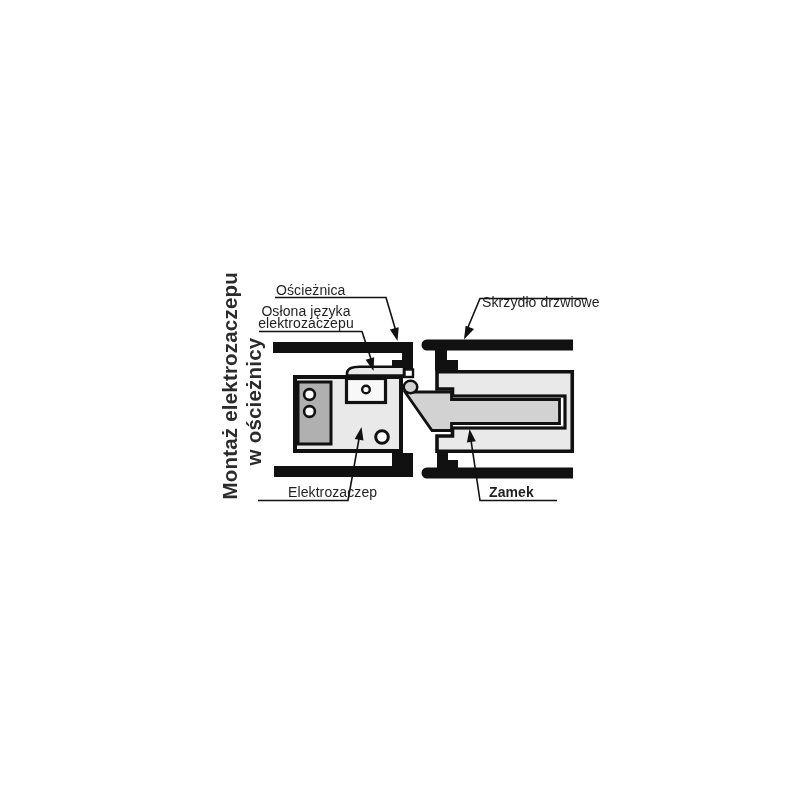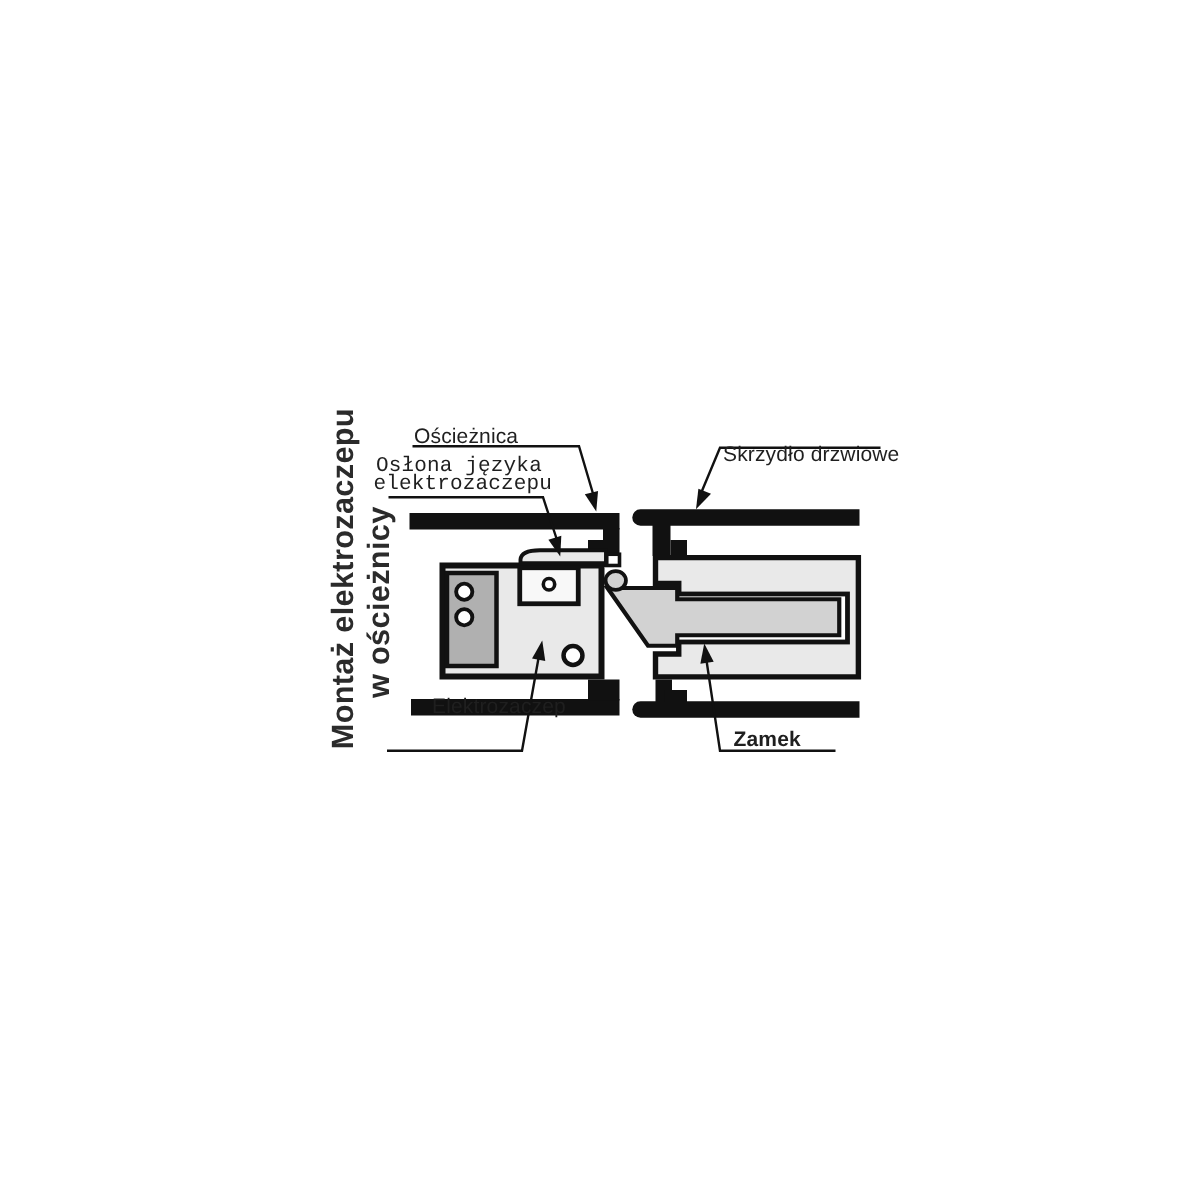--- a/index.html
+++ b/index.html
@@ -5,21 +5,21 @@
   html,body{margin:0;padding:0;background:#ffffff;}
   .stage{
     position:relative;width:800px;height:800px;background:#ffffff;
     font-family:"Liberation Sans", sans-serif;overflow:hidden;
   }
   .diagram-svg{position:absolute;left:0;top:0;width:800px;height:800px;}
   .label{
     position:absolute;font-size:14px;line-height:12px;color:#1f1f1f;
     white-space:nowrap;letter-spacing:0.1px;
   }
-  .label-multiline{white-space:normal;text-align:center;line-height:11.5px;font-family:Liberation Mono, monospace;}
+  .label-multiline{white-space:normal;text-align:center;line-height:11.5px;}
   .side-title{
     position:absolute;left:144px;top:377px;width:196px;height:49px;
     transform:rotate(-90deg);text-align:center;
     font-size:20.5px;font-weight:bold;line-height:24px;color:#2b2b2b;
     letter-spacing:0.2px;white-space:nowrap;
   }
   .side-title .t-line{display:block;}
 </style>
 </head>
 <body>
@@ -86,17 +86,17 @@
 
   <div class="label" style="left:276px;top:284px;">Ościeżnica</div>
 
   <div class="label label-multiline" style="left:249px;top:306px;width:114px;">
     <span>Osłona języka</span><br>
     <span>elektrozaczepu</span>
   </div>
 
   <div class="label" style="left:482px;top:296px;text-align:right;">Skrzydło drzwiowe</div>
 
-  <div class="label" style="left:260px;top:464px;padding-left:28px;">Elektrozaczep</div>
+  <div class="label" style="left:260px;top:486px;padding-left:28px;">Elektrozaczep</div>
 
   <div class="label" style="left:489px;top:486px;font-weight:bold;">Zamek</div>
 
 </div>
 
 </body></html>

